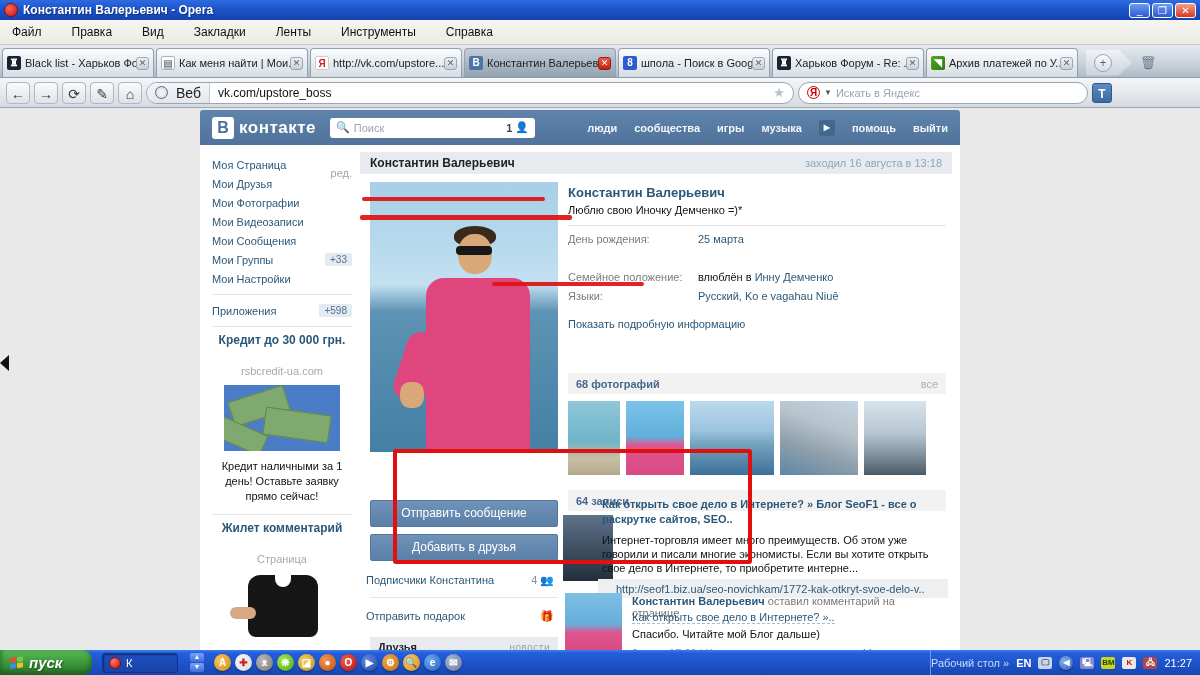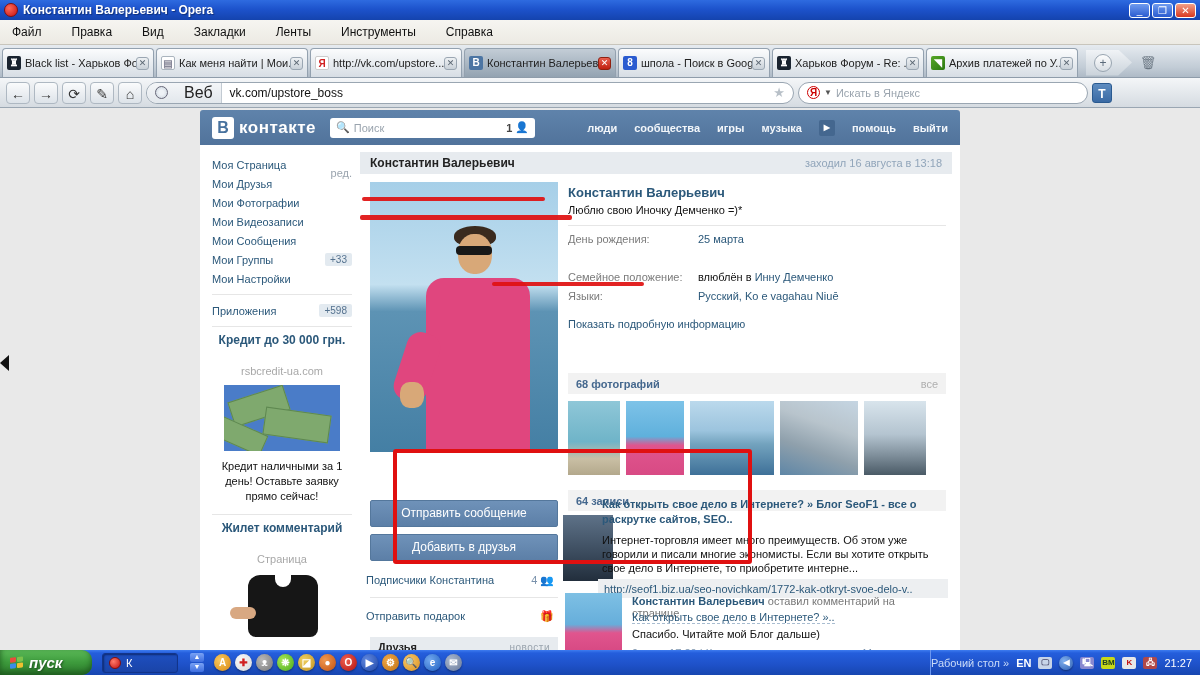--- a/index.html
+++ b/index.html
@@ -40,21 +40,21 @@
   .fav-green { background:linear-gradient(135deg,#58A828,#2A7810); }
   .tab-extras { display:flex; align-items:center; margin-left:6px; height:100%; }
   .newtab-arrow { width:46px; height:26px; background:linear-gradient(180deg,#F0F3F6,#C9D2DA); clip-path:polygon(0 0,70% 0,100% 50%,70% 100%,0 100%); display:flex; align-items:center; padding-left:8px; }
   .newtab-btn { width:18px; height:18px; border-radius:50%; background:linear-gradient(180deg,#FDFDFD,#D8DEE4); border:1px solid #98A4B0; color:#5A6A7A; font-size:12px; line-height:16px; text-align:center; }
   .trash { width:16px; height:16px; margin-left:8px; color:#6A7682; font-size:13px; }
 
   
   #addressbar { left:0; top:78px; width:1200px; height:30px; background:linear-gradient(180deg,#F4F6F8,#D5DBE1); border-bottom:1px solid #9AA6B2; display:flex; align-items:center; padding:0 6px; gap:4px; }
   .navbtn { width:24px; height:22px; border-radius:4px; text-align:center; line-height:22px; font-size:14px; color:#333; background:linear-gradient(180deg,#FAFBFC,#DDE3E9); border:1px solid #AEB8C2; }
   .urlfield { flex:1; height:22px; background:#fff; border:1px solid #9AA6B2; border-radius:12px; display:flex; align-items:center; overflow:hidden; max-width:648px; }
-  .webseg { display:flex; align-items:center; gap:16px; padding:4px 8px; height:100%; background:linear-gradient(180deg,#F4F6F8,#E2E7EC); border-right:1px solid #C2CAD2; font-size:16px; color:#222; }
+  .webseg { display:flex; align-items:center; gap:8px; padding:4px 8px; height:100%; background:linear-gradient(180deg,#F4F6F8,#E2E7EC); border-right:1px solid #C2CAD2; font-size:14px; color:#222; }
   .globe { width:13px; height:13px; border-radius:50%; border:1px solid #667; background:radial-gradient(circle,#EEF2F6 30%,#C8D2DC); }
   .urltext { font-size:12px; color:#111; padding:0 8px; }
   .star { margin-left:auto; padding-right:8px; color:#B8C0C8; font-size:13px; }
   .yafield { width:290px; height:22px; background:#fff; border:1px solid #9AA6B2; border-radius:12px; display:flex; align-items:center; padding:0 8px; gap:4px; }
   .ya-ico { width:13px; height:13px; border-radius:50%; background:#fff; border:1px solid #C00; color:#C00; font-size:10px; font-weight:bold; text-align:center; line-height:12px; }
   .caret-down { font-size:8px; color:#555; }
   .ya-ph { font-size:11px; color:#9AA4AE; }
   .tbtn { width:20px; height:20px; border-radius:3px; background:linear-gradient(180deg,#5E8CC0,#3A6AA4); color:#fff; font-size:12px; font-weight:bold; text-align:center; line-height:20px; border:1px solid #2A5A90; }
 
   
@@ -123,21 +123,21 @@
   .sec-head { left:210px; width:378px; height:21px; background:#F2F2F2; display:flex; align-items:center; padding:0 8px; font-size:11px; }
   .sec-head b { color:#45688E; }
   .sec-head .all { margin-left:auto; color:#AFAFAF; }
   .ph-row { left:210px; top:256px; width:378px; height:74px; display:flex; gap:6px; }
   .thumb { height:74px; }
 
   
   .att-thumb { left:205px; top:370px; width:50px; height:66px; background:linear-gradient(180deg,#5E7288 0%,#3A4A5C 60%,#222E3C 100%); }
   .att-title { left:244px; top:352px; width:344px; font-size:11px; font-weight:bold; color:#2B587A; line-height:15px; }
   .att-body { left:244px; top:388px; width:344px; font-size:11px; color:#111; line-height:14px; }
-  .att-linkbar { left:240px; top:434px; width:350px; height:19px; background:#EDEFF1; display:flex; align-items:center; padding:0 6px; }
+  .att-linkbar { left:240px; top:434px; width:350px; height:19px; background:#EDEFF1; display:flex; align-items:center; padding:0 18px; }
   .att-link { font-size:11px; color:#2B587A; }
 
   .pav { left:207px; width:57px; background:linear-gradient(180deg,#7EC0E4 0%,#66AEDB 55%,#E0558E 70%,#D84A84 100%); }
   .post-line { left:274px; font-size:11px; }
   .post-author { font-weight:bold; color:#2B587A; }
   .post-action { color:#777; }
   .post-pagelink { color:#2B587A; border-bottom:1px dashed #A9BDD1; }
   .post-text { color:#111; }
   .post-meta { color:#7E96B0; }
   .post-like { position:absolute; right:14px; color:#7E96B0; font-size:11px; }

